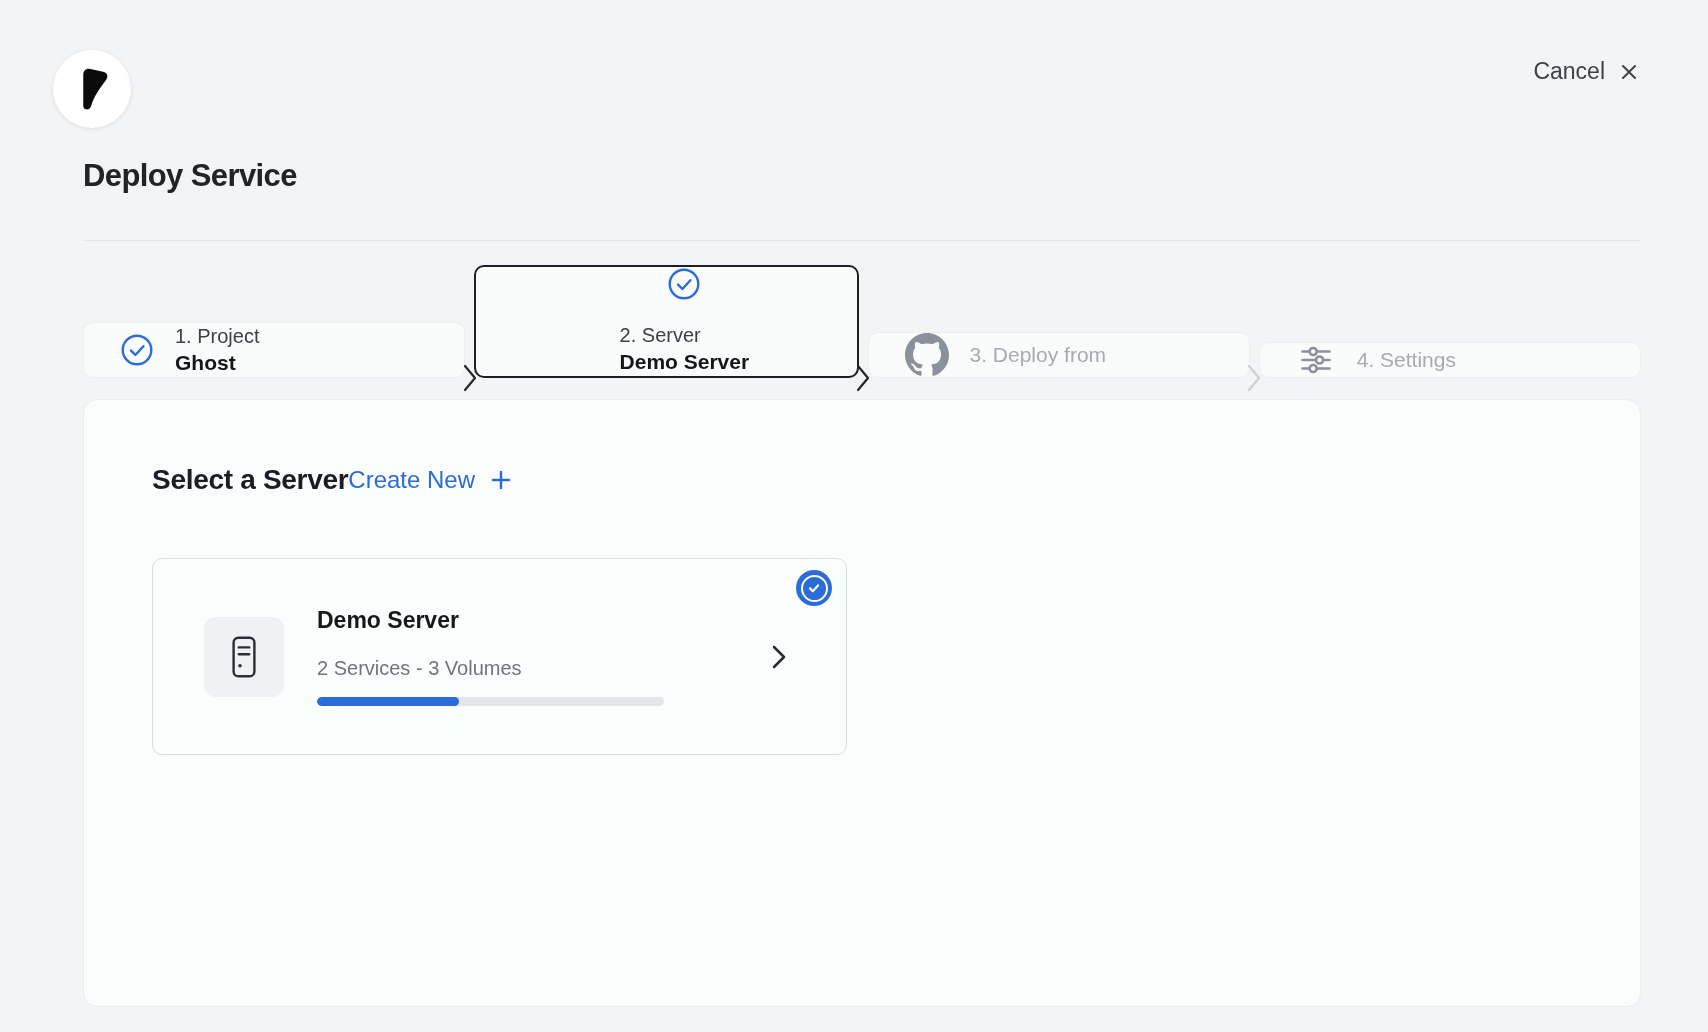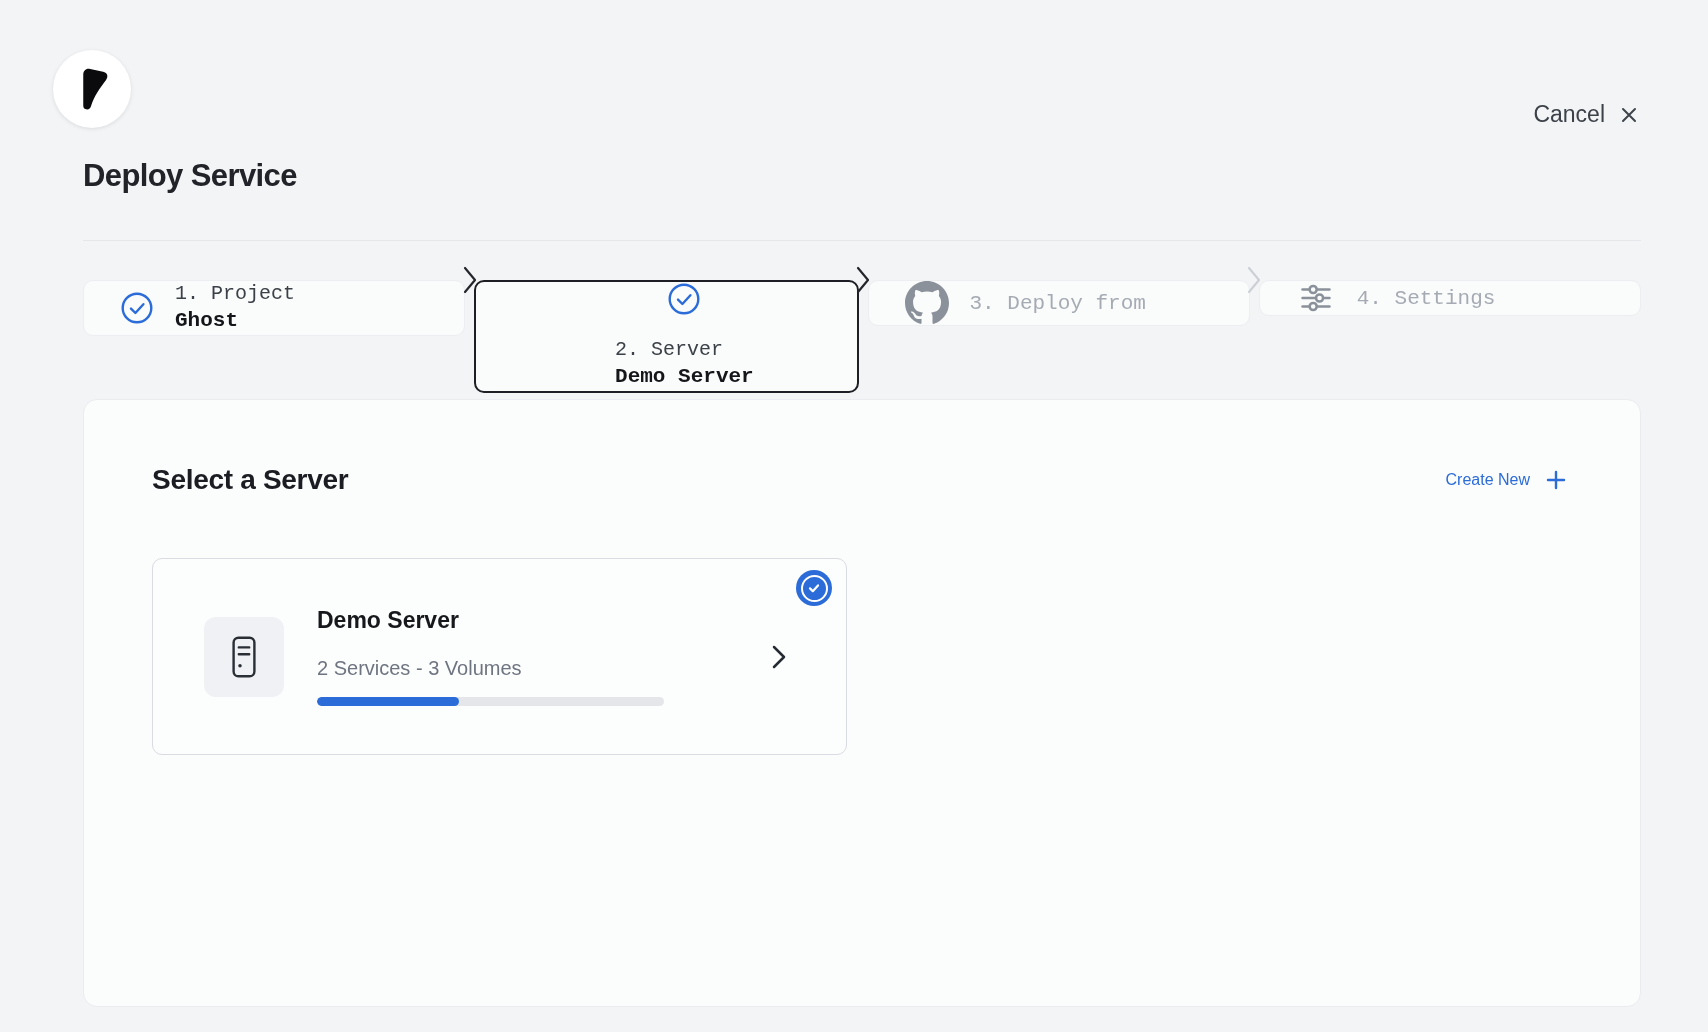--- a/index.html
+++ b/index.html
@@ -3,43 +3,43 @@
 <meta charset="utf-8">
 <style>
   html,body{margin:0;padding:0;}
   body{
     width:1708px;height:1032px;overflow:hidden;
     background:#f3f4f6;
     font-family:"Liberation Sans","DejaVu Sans",sans-serif;
     color:#22242a;
     -webkit-font-smoothing:antialiased;
   }
-  .topbar{display:flex;justify-content:space-between;align-items:flex-end;padding:50px 68px 0 53px;}
+  .topbar{display:flex;justify-content:space-between;align-items:flex-start;padding:50px 68px 0 53px;}
   .logo{width:78px;height:78px;border-radius:50%;background:#ffffff;
         box-shadow:0 1px 4px rgba(0,0,0,.10);display:flex;align-items:center;justify-content:center;}
   .cancel{display:flex;align-items:center;gap:13px;font-size:23px;color:#3d4249;background:none;border:none;
           margin-top:8px;cursor:pointer;font-family:inherit;padding:0;}
   .page-title{margin:30px 0 0 83px;font-size:31px;font-weight:700;color:#212329;letter-spacing:-.6px;}
   .divider{height:1px;background:#e5e7ea;margin:46px 67px 0 83px;}
 
-  .steps{display:flex;margin:39px 67px 0 83px;height:98px;align-items:flex-start;font-family:Liberation Mono, monospace;}
+  .steps{display:flex;margin:39px 67px 0 83px;height:98px;align-items:flex-end;}
   .step{flex:1;background:#fafbfb;border:1px solid #eceef1;border-radius:10px;
         display:flex;align-items:center;padding:0 0 0 36px;gap:21px;box-sizing:border-box;cursor:pointer;}
   .step.active{border:2px solid #1d1f24;flex-direction:column;}
   .step-line1{font-size:20px;color:#3c4147;line-height:1.32;}
   .step-line2{font-size:21px;font-weight:700;color:#15161a;line-height:1.32;}
   .step-upcoming-label{font-size:21px;color:#a6abb3;}
   .sep{width:9px;position:relative;flex:none;}
   .sep svg{position:absolute;left:50%;top:50%;transform:translate(-50%,-50%);z-index:2;}
 
   .panel{margin:21px 67px 0 83px;height:608px;background:#fbfcfc;border:1px solid #eaecef;
          border-radius:14px;padding:64px 72px 0 68px;box-sizing:border-box;}
-  .panel-head{display:flex;justify-content:space-between;align-items:center;gap:28px;}
+  .panel-head{display:flex;align-items:center;}
   .panel-heading{font-size:28px;font-weight:700;color:#1b1d23;margin:0;letter-spacing:-.3px;}
-  .create-new{display:flex;align-items:center;gap:14px;color:#2b6cd9;font-size:16px;cursor:pointer;
+  .create-new{display:flex;align-items:center;gap:14px;color:#2b6cd9;font-size:24px;cursor:pointer;
               text-decoration:none;background:none;border:none;font-family:inherit;padding:0;}
 
   .server-card{margin-top:62px;width:695px;height:197px;background:#fcfdfd;border:1px solid #d9dce0;
                border-radius:10px;position:relative;display:flex;align-items:center;
                padding:0 58px 0 51px;box-sizing:border-box;cursor:pointer;}
   .tile{width:80px;height:80px;border-radius:12px;background:#f0f1f4;display:flex;align-items:center;
         justify-content:center;flex:none;}
   .server-info{margin-left:33px;}
   .server-title{font-size:23px;font-weight:700;color:#17181c;}
   .server-sub{font-size:20px;color:#6f7580;margin-top:23px;}

